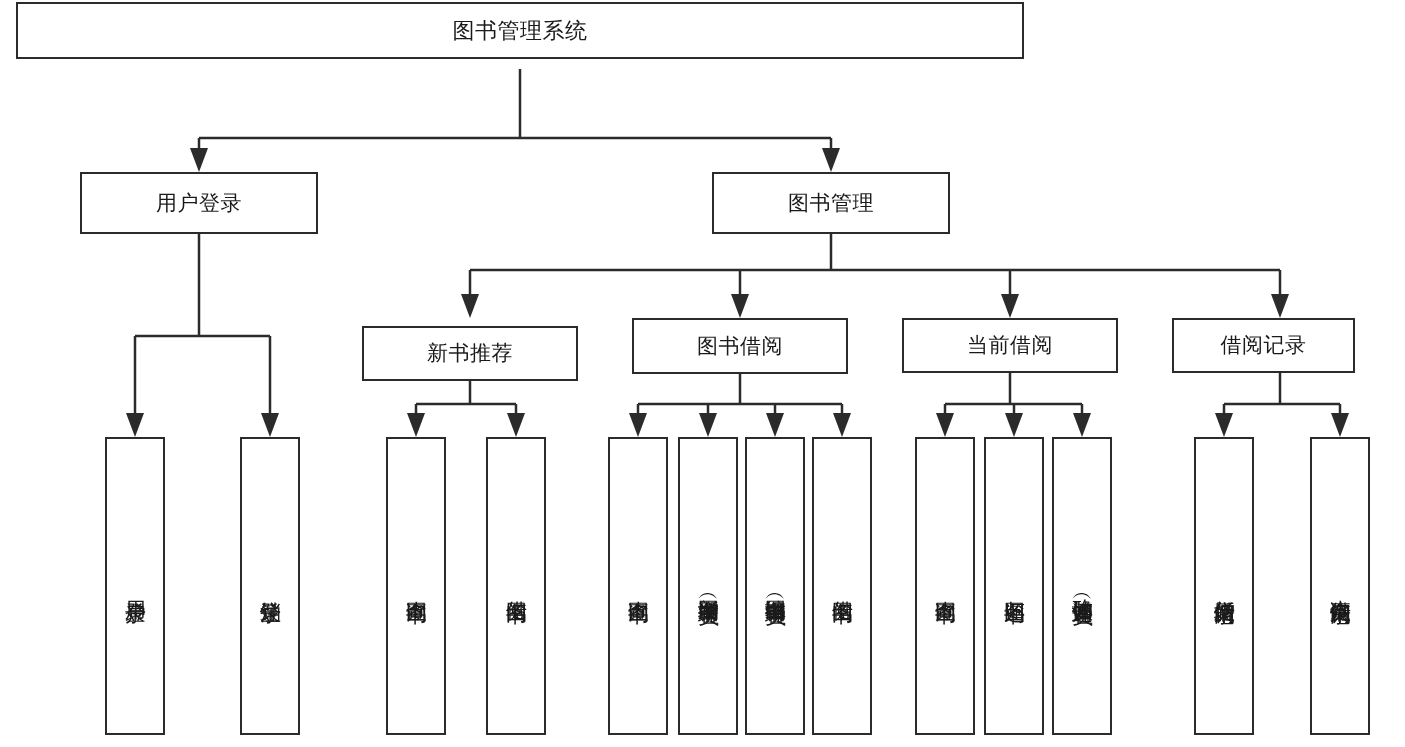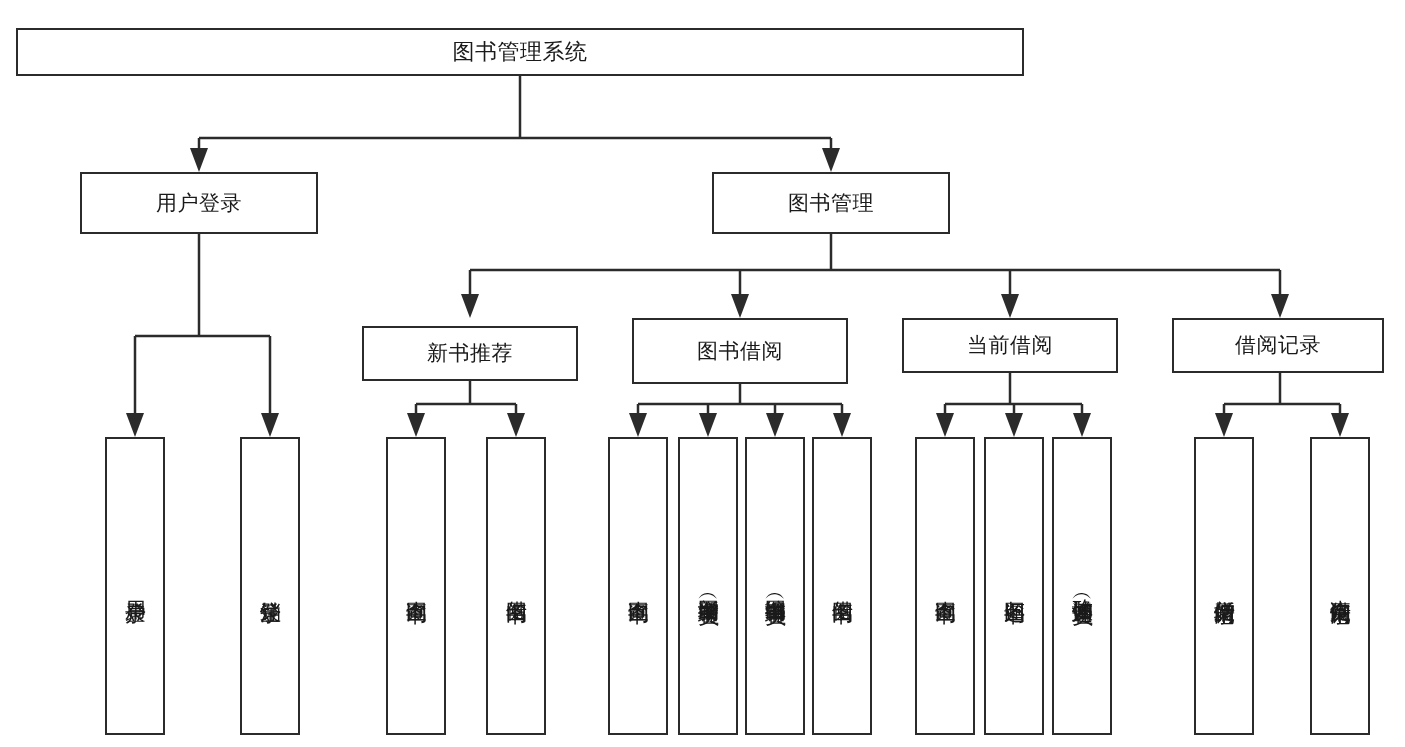--- a/index.html
+++ b/index.html
@@ -118,39 +118,39 @@
       <path d="M 1073 413 L 1091 413 L 1082 437 Z" fill="#2b2b2b"></path>
       <line x1="1280" y1="373" x2="1280" y2="404" stroke="#2b2b2b" stroke-width="2.5"></line>
       <line x1="1224" y1="404" x2="1340" y2="404" stroke="#2b2b2b" stroke-width="2.5"></line>
       <line x1="1224" y1="404" x2="1224" y2="414" stroke="#2b2b2b" stroke-width="2.5"></line>
       <path d="M 1215 413 L 1233 413 L 1224 437 Z" fill="#2b2b2b"></path>
       <line x1="1340" y1="404" x2="1340" y2="414" stroke="#2b2b2b" stroke-width="2.5"></line>
       <path d="M 1331 413 L 1349 413 L 1340 437 Z" fill="#2b2b2b"></path>
     </svg>
 
   <div id="node-layer">
-      <div class="node-box root-box" style="left: 16px; top: 28px; width: 1008px; height: 48px; border-color: rgb(43, 43, 43); background: rgb(255, 255, 255);">
+      <div class="node-box root-box" style="left: 16px; top: 2px; width: 1008px; height: 57px; border-color: rgb(43, 43, 43); background: rgb(255, 255, 255);">
         <span class="node-label-h" style="color: rgb(26, 26, 26);">图书管理系统</span>
       </div>
       <div class="node-box" style="left: 80px; top: 172px; width: 238px; height: 62px; border-color: rgb(43, 43, 43); background: rgb(255, 255, 255);">
         <span class="node-label-h" style="color: rgb(26, 26, 26);">用户登录</span>
       </div>
       <div class="node-box" style="left: 712px; top: 172px; width: 238px; height: 62px; border-color: rgb(43, 43, 43); background: rgb(255, 255, 255);">
         <span class="node-label-h" style="color: rgb(26, 26, 26);">图书管理</span>
       </div>
       <div class="node-box" style="left: 362px; top: 318px; width: 216px; height: 55px; border-color: rgb(43, 43, 43); background: rgb(255, 255, 255); margin-top: 8px;">
         <span class="node-label-h" style="color: rgb(26, 26, 26);">新书推荐</span>
       </div>
-      <div class="node-box" style="left: 632px; top: 318px; width: 216px; height: 66px; border-color: rgb(43, 43, 43); background: rgb(255, 255, 255);">
+      <div class="node-box" style="left: 632px; top: 318px; width: 216px; height: 56px; border-color: rgb(43, 43, 43); background: rgb(255, 255, 255);">
         <span class="node-label-h" style="color: rgb(26, 26, 26);">图书借阅</span>
       </div>
       <div class="node-box" style="left: 902px; top: 318px; width: 216px; height: 55px; border-color: rgb(43, 43, 43); background: rgb(255, 255, 255);">
         <span class="node-label-h" style="color: rgb(26, 26, 26);">当前借阅</span>
       </div>
-      <div class="node-box" style="left: 1172px; top: 318px; width: 212px; height: 55px; border-color: rgb(43, 43, 43); background: rgb(255, 255, 255);">
+      <div class="node-box" style="left: 1172px; top: 318px; width: 183px; height: 55px; border-color: rgb(43, 43, 43); background: rgb(255, 255, 255);">
         <span class="node-label-h" style="color: rgb(26, 26, 26);">借阅记录</span>
       </div>
       <div class="node-box" style="left: 105px; top: 437px; width: 60px; height: 298px; border-color: rgb(43, 43, 43); background: rgb(255, 255, 255);">
         <span class="node-label-v" style="color: rgb(26, 26, 26);">用户登录</span>
       </div>
       <div class="node-box" style="left: 240px; top: 437px; width: 60px; height: 298px; border-color: rgb(43, 43, 43); background: rgb(255, 255, 255);">
         <span class="node-label-v" style="color: rgb(26, 26, 26);">注销登录</span>
       </div>
       <div class="node-box" style="left: 386px; top: 437px; width: 60px; height: 298px; border-color: rgb(43, 43, 43); background: rgb(255, 255, 255);">
         <span class="node-label-v" style="color: rgb(26, 26, 26);">查询图书</span>

